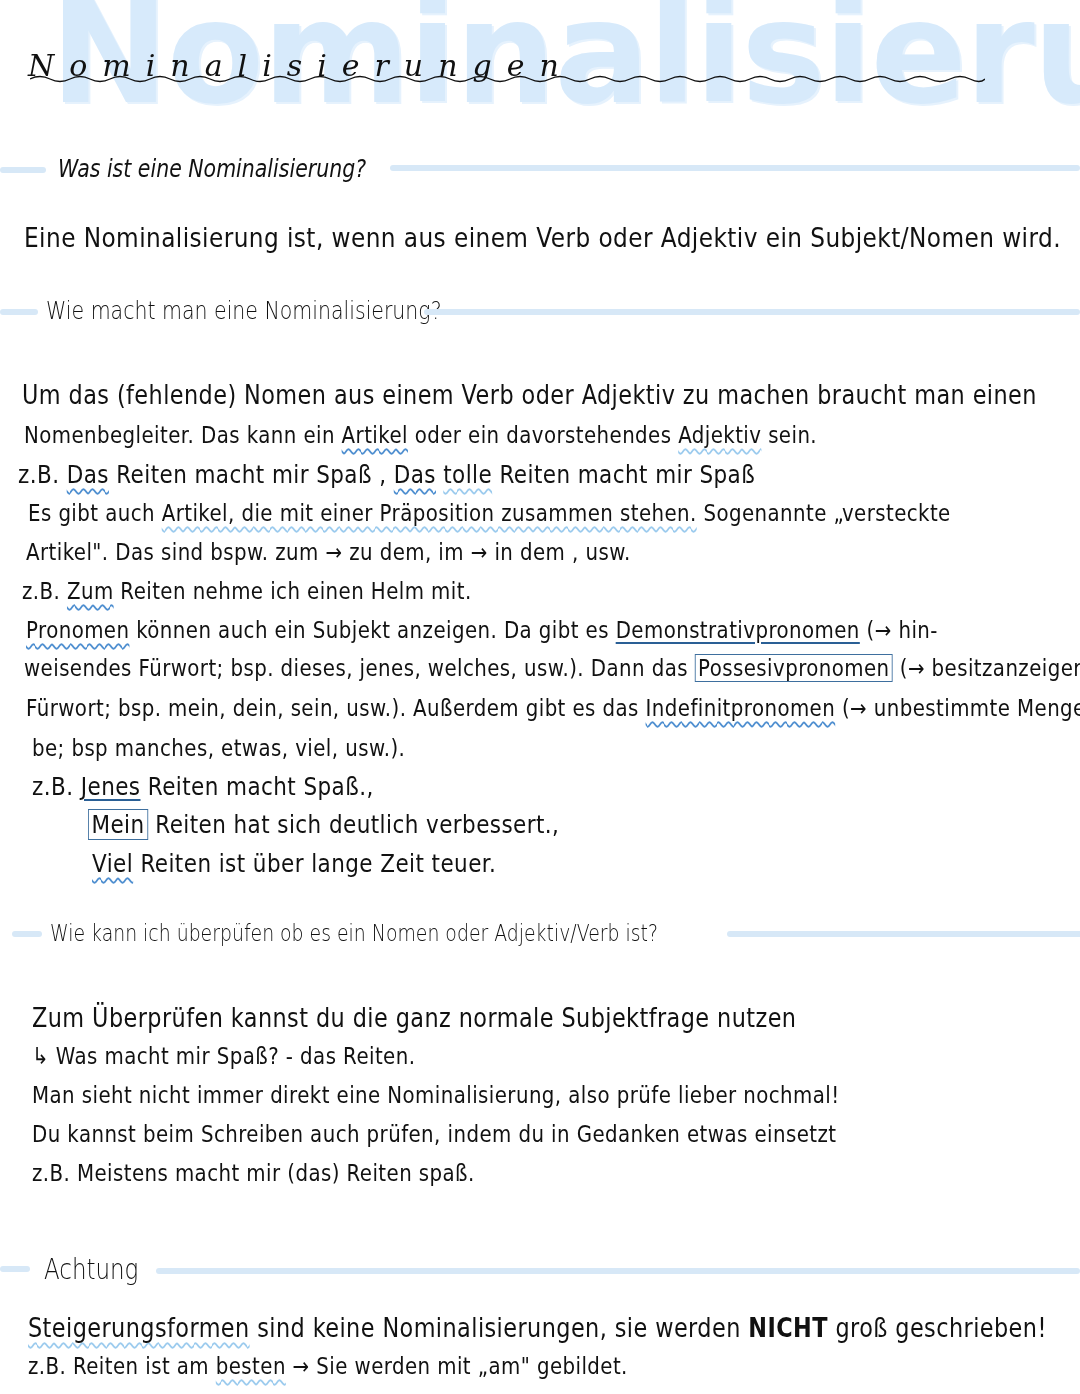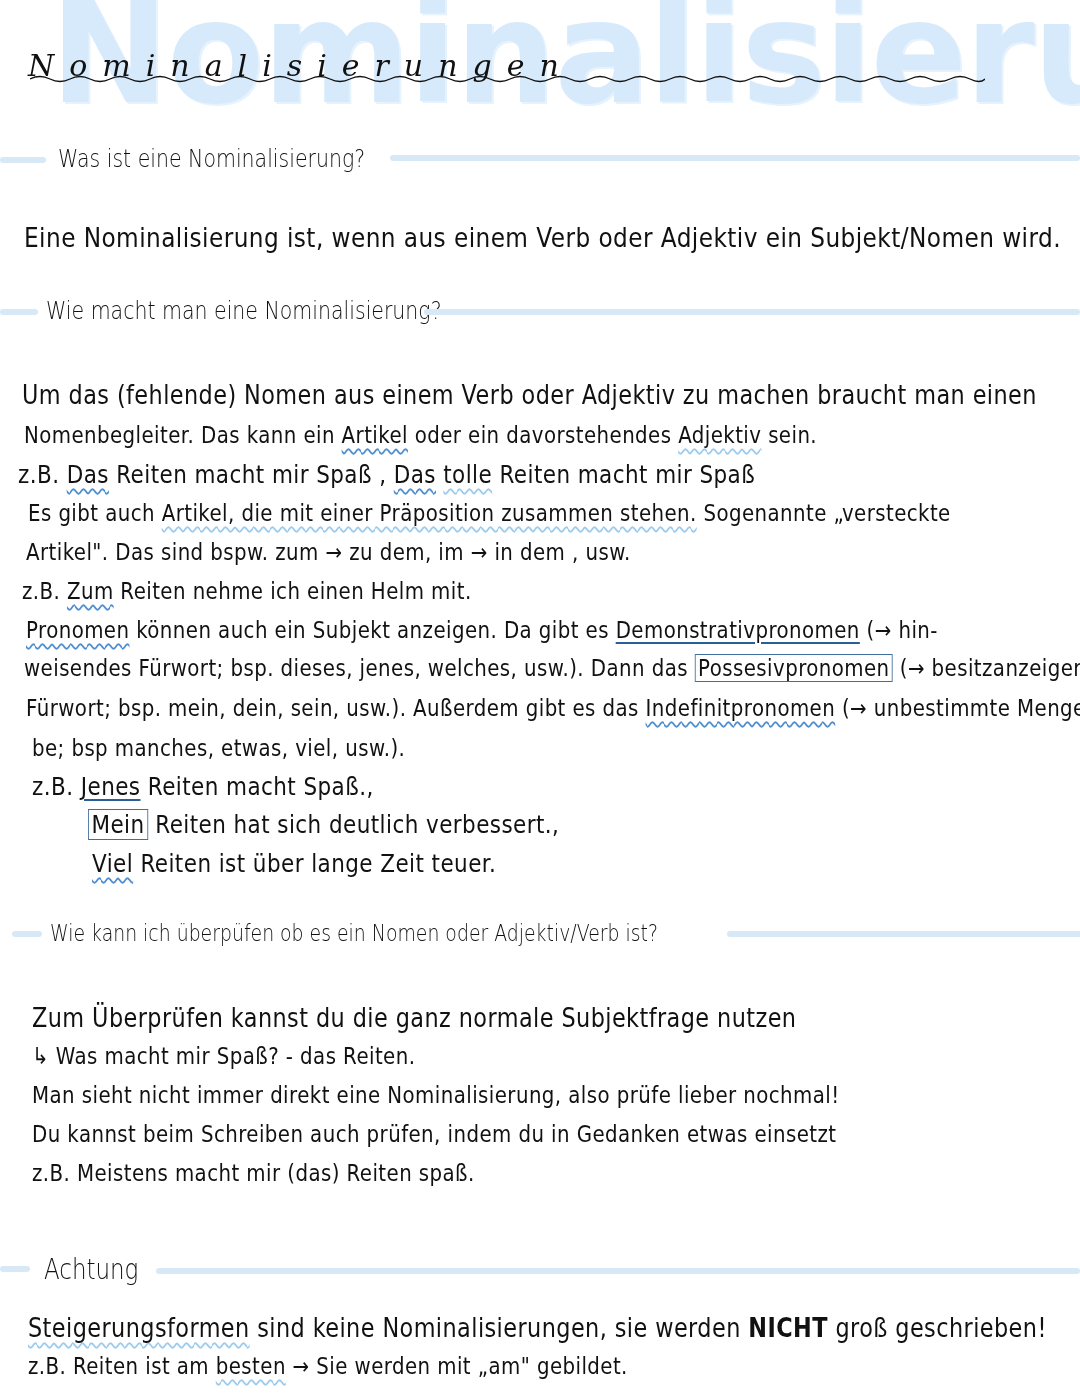--- a/index.html
+++ b/index.html
@@ -44,21 +44,21 @@
 </style>
 </head>
 <body>
 
 <div class="bubble-title">Nominalisierungen</div>
 <svg class="script-line" viewBox="0 0 955 10" preserveAspectRatio="none">
   <path d="M0 5 Q10 0 20 5 T40 5 T60 5 T80 5 T100 5 T120 5 T140 5 T160 5 T180 5 T200 5 T220 5 T240 5 T260 5 T280 5 T300 5 T320 5 T340 5 T360 5 T380 5 T400 5 T420 5 T440 5 T460 5 T480 5 T500 5 T520 5 T540 5 T560 5 T580 5 T600 5 T620 5 T640 5 T660 5 T680 5 T700 5 T720 5 T740 5 T760 5 T780 5 T800 5 T820 5 T840 5 T860 5 T880 5 T900 5 T920 5 T940 5 T955 5" fill="none" stroke="#111" stroke-width="1.3"></path>
 </svg>
 <div class="script-title">Nominalisierungen</div>
 
-<div class="section-header" style="top:140px;">
+<div class="section-header" style="top:150px;font-style:italic;">
   <div class="bar-left" style="top:17px; width:46px;"></div>
   <div class="label" style="left:58px; top:4px; font-size:25px;">Was ist eine Nominalisierung?</div>
   <div class="bar-right" style="top:15px; width:690px;"></div>
 </div>
 <div class="line" style="left:24px; top:222px; font-size:27px;">Eine Nominalisierung ist, wenn aus einem Verb oder Adjektiv ein Subjekt/Nomen wird.</div>
 
 <div class="section-header" style="top:292px;">
   <div class="bar-left" style="top:17px; width:38px;"></div>
   <div class="label" style="left:46px; top:4px; font-size:25px;">Wie macht man eine Nominalisierung?</div>
   <div class="bar-right" style="top:17px; width:656px;"></div>

